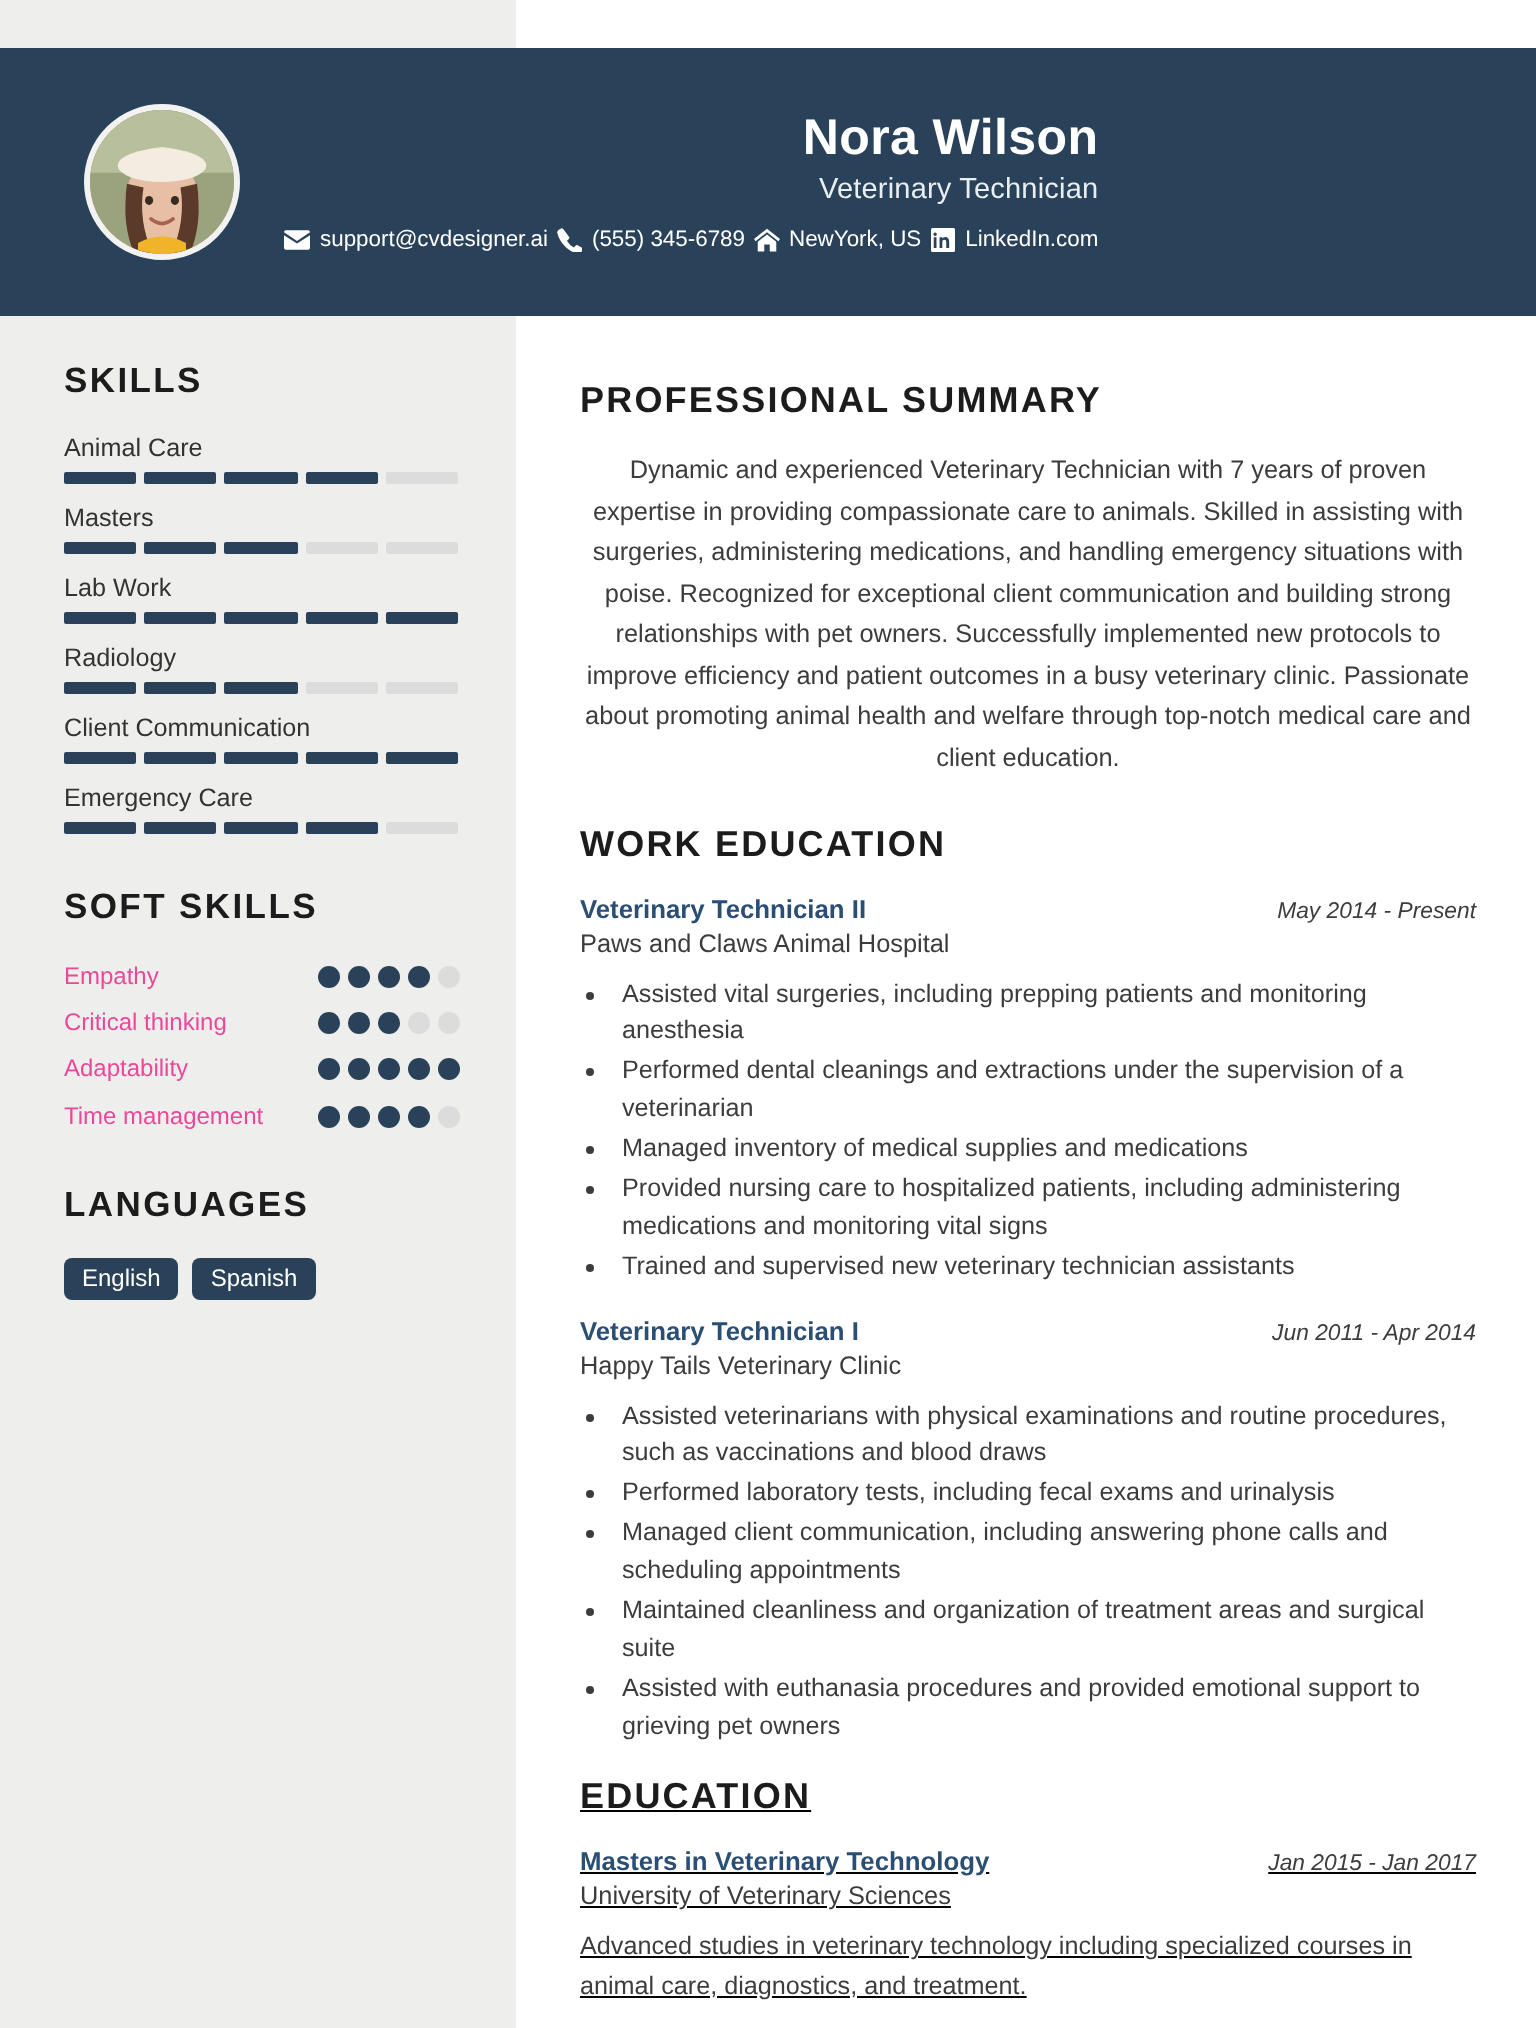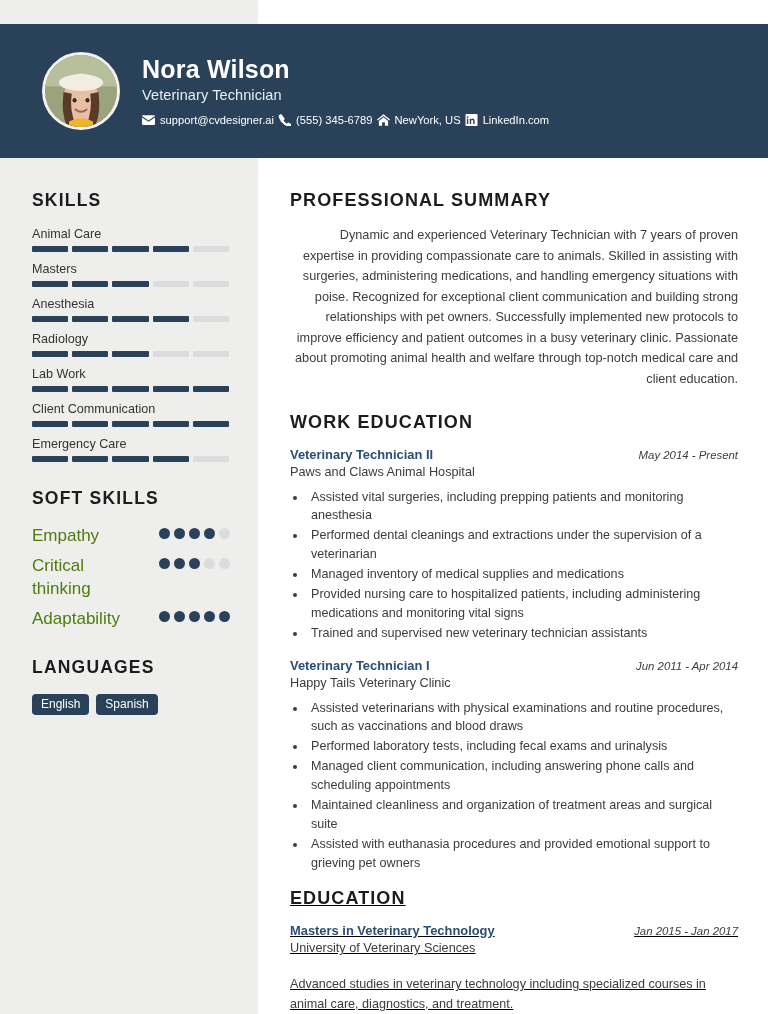--- a/index.html
+++ b/index.html
@@ -16,20 +16,21 @@
     position: absolute; left: 0; top: 0; width: 258px; height: 1014px;
     background: #eeeeec;
   }
 
   
   .header {
     position: absolute; left: 0; top: 24px; width: 768px; height: 134px;
     background: #2a4259;
     display: flex; align-items: center;
     padding-left: 42px;
+    text-align: right;
   }
   .avatar {
     width: 78px; height: 78px; border-radius: 50%;
     border: 3px solid #f2f2f0;
     overflow: hidden; flex: 0 0 auto;
     background: #b9a98f; position: relative;
   }
   .avatar svg { display: block; width: 100%; height: 100%; }
   .identity { margin-left: 22px; }
   .name {
@@ -44,42 +45,42 @@
     margin-top: 11px; display: flex; align-items: center;
     gap: 4px; flex-wrap: wrap;
   }
   .contact { display: flex; align-items: center; gap: 5px; }
   .contact .ico { display: flex; width: 13px; height: 12px; align-items: center; justify-content: center; }
   .contact .ico svg { width: 100%; height: 100%; fill: #ffffff; }
   .contact .txt { color: #ffffff; font-size: 11.2px; white-space: nowrap; }
 
   
   .sidebar {
-    position: absolute; left: 0; top: 158px; width: 258px;
+    position: absolute; left: 0; top: 148px; width: 258px;
     padding: 32px 28px 0 32px;
   }
   .side-h {
     font-size: 17.5px; font-weight: bold; color: #1c1c1c;
     letter-spacing: 1.2px; margin-bottom: 16px;
   }
   .skill-row { margin-bottom: 10px; }
   .skill-name { font-size: 12.6px; color: #333333; margin-bottom: 5px; }
   .segbar { display: flex; gap: 4px; width: 197px; }
   .seg {
     height: 6px; flex: 1 1 0;
     background: #dcdcdc; border-radius: 1px;
   }
   .seg.on { background: #2a4259; }
 
   .soft-wrap { margin-top: 4px; }
   .soft-row {
     display: flex; align-items: flex-start; justify-content: space-between;
     margin-bottom: 7px; gap: 8px;
   }
-  .soft-name { font-size: 17px; color: #4d7c0f; line-height: 1.35; max-width: 110px; }
+  .soft-name { font-size: 12px; color: #ec4899; line-height: 1.35; max-width: 110px; }
   .dots { display: flex; gap: 4px; padding-top: 3px; flex: 0 0 auto; }
   .dot { width: 11px; height: 11px; border-radius: 50%; background: #dcdcdc; }
   .dot.on { background: #2a4259; }
 
   .langs { display: flex; gap: 7px; flex-wrap: wrap; margin-top: 2px; }
   .pill {
     background: #2a4259; color: #ffffff; font-size: 12px;
     padding: 4px 9px 5px; border-radius: 4px; line-height: 1;
   }
 
@@ -90,41 +91,41 @@
   .main {
     position: absolute; left: 258px; top: 158px; width: 510px;
     padding: 32px 30px 0 32px;
   }
   .main-h {
     font-size: 18px; font-weight: bold; color: #1c1c1c;
     letter-spacing: 1.1px; margin-bottom: 14px;
   }
   .summary {
     font-size: 12.7px; color: #3c3c3c; line-height: 1.62;
-    margin-bottom: 22px; text-align: right;
+    margin-bottom: 22px; text-align: center;
   }
   .entry { margin-bottom: 15px; }
   .entry-top {
     display: flex; align-items: baseline; justify-content: space-between; gap: 12px; text-align: center;
   }
   .entry-title {
     font-size: 12.9px; font-weight: bold; color: #2a4e74;
     line-height: 1.3;
   }
   .entry-date {
     font-size: 11.4px; font-style: italic; color: #3d3d3d;
     white-space: nowrap; flex: 0 0 auto;
   }
   .entry-org { font-size: 12.7px; color: #3c3c3c; margin-top: 1px; line-height: 1.35; }
   .bullets { margin: 6px 0 0 17px; }
   .bullets li {
     font-size: 12.6px; color: #3c3c3c; line-height: 1.5;
     margin-bottom: 1px; padding-left: 4px;
   }
-  .entry-desc { font-size: 12.6px; color: #3c3c3c; line-height: 1.55; margin-top: 18px; }
+  .entry-desc { font-size: 12.6px; color: #3c3c3c; line-height: 1.55; margin-top: 7px; }
   .section { margin-bottom: 12px; }
   .section.edu { margin-bottom: 0; text-decoration: underline; }
 </style>
 </head>
 <body>
 
 <div class="page">
 
   <div class="sidebar-bg"></div>
 
@@ -210,47 +211,37 @@
             <div class="skill-name">Masters</div>
             <div class="segbar">
               <span class="seg on"></span>
               <span class="seg on"></span>
               <span class="seg on"></span>
               <span class="seg"></span>
               <span class="seg"></span>
             </div>
           </div>
           <div class="skill-row">
-            <div class="skill-name">Anesthesia</div>
-            <div class="segbar">
-              <span class="seg on"></span>
-              <span class="seg on"></span>
-              <span class="seg on"></span>
-              <span class="seg on"></span>
-              <span class="seg"></span>
+            <div class="skill-name">Lab Work</div>
+            <div class="segbar">
+              <span class="seg on"></span>
+              <span class="seg on"></span>
+              <span class="seg on"></span>
+              <span class="seg on"></span>
+              <span class="seg on"></span>
             </div>
           </div>
           <div class="skill-row">
             <div class="skill-name">Radiology</div>
             <div class="segbar">
               <span class="seg on"></span>
               <span class="seg on"></span>
               <span class="seg on"></span>
               <span class="seg"></span>
               <span class="seg"></span>
-            </div>
-          </div>
-          <div class="skill-row">
-            <div class="skill-name">Lab Work</div>
-            <div class="segbar">
-              <span class="seg on"></span>
-              <span class="seg on"></span>
-              <span class="seg on"></span>
-              <span class="seg on"></span>
-              <span class="seg on"></span>
             </div>
           </div>
           <div class="skill-row">
             <div class="skill-name">Client Communication</div>
             <div class="segbar">
               <span class="seg on"></span>
               <span class="seg on"></span>
               <span class="seg on"></span>
               <span class="seg on"></span>
               <span class="seg on"></span>
@@ -293,20 +284,30 @@
             </div>
           </div>
           <div class="soft-row">
             <div class="soft-name">Adaptability</div>
             <div class="dots">
               <span class="dot on"></span>
               <span class="dot on"></span>
               <span class="dot on"></span>
               <span class="dot on"></span>
               <span class="dot on"></span>
+            </div>
+          </div>
+          <div class="soft-row">
+            <div class="soft-name">Time management</div>
+            <div class="dots">
+              <span class="dot on"></span>
+              <span class="dot on"></span>
+              <span class="dot on"></span>
+              <span class="dot on"></span>
+              <span class="dot"></span>
             </div>
           </div>
         </div>
     </div>
 
     <div class="side-block lang-block">
       <div class="side-h">LANGUAGES</div>
       <div class="langs" id="language-list">
           <span class="pill">English</span>
           <span class="pill">Spanish</span>

